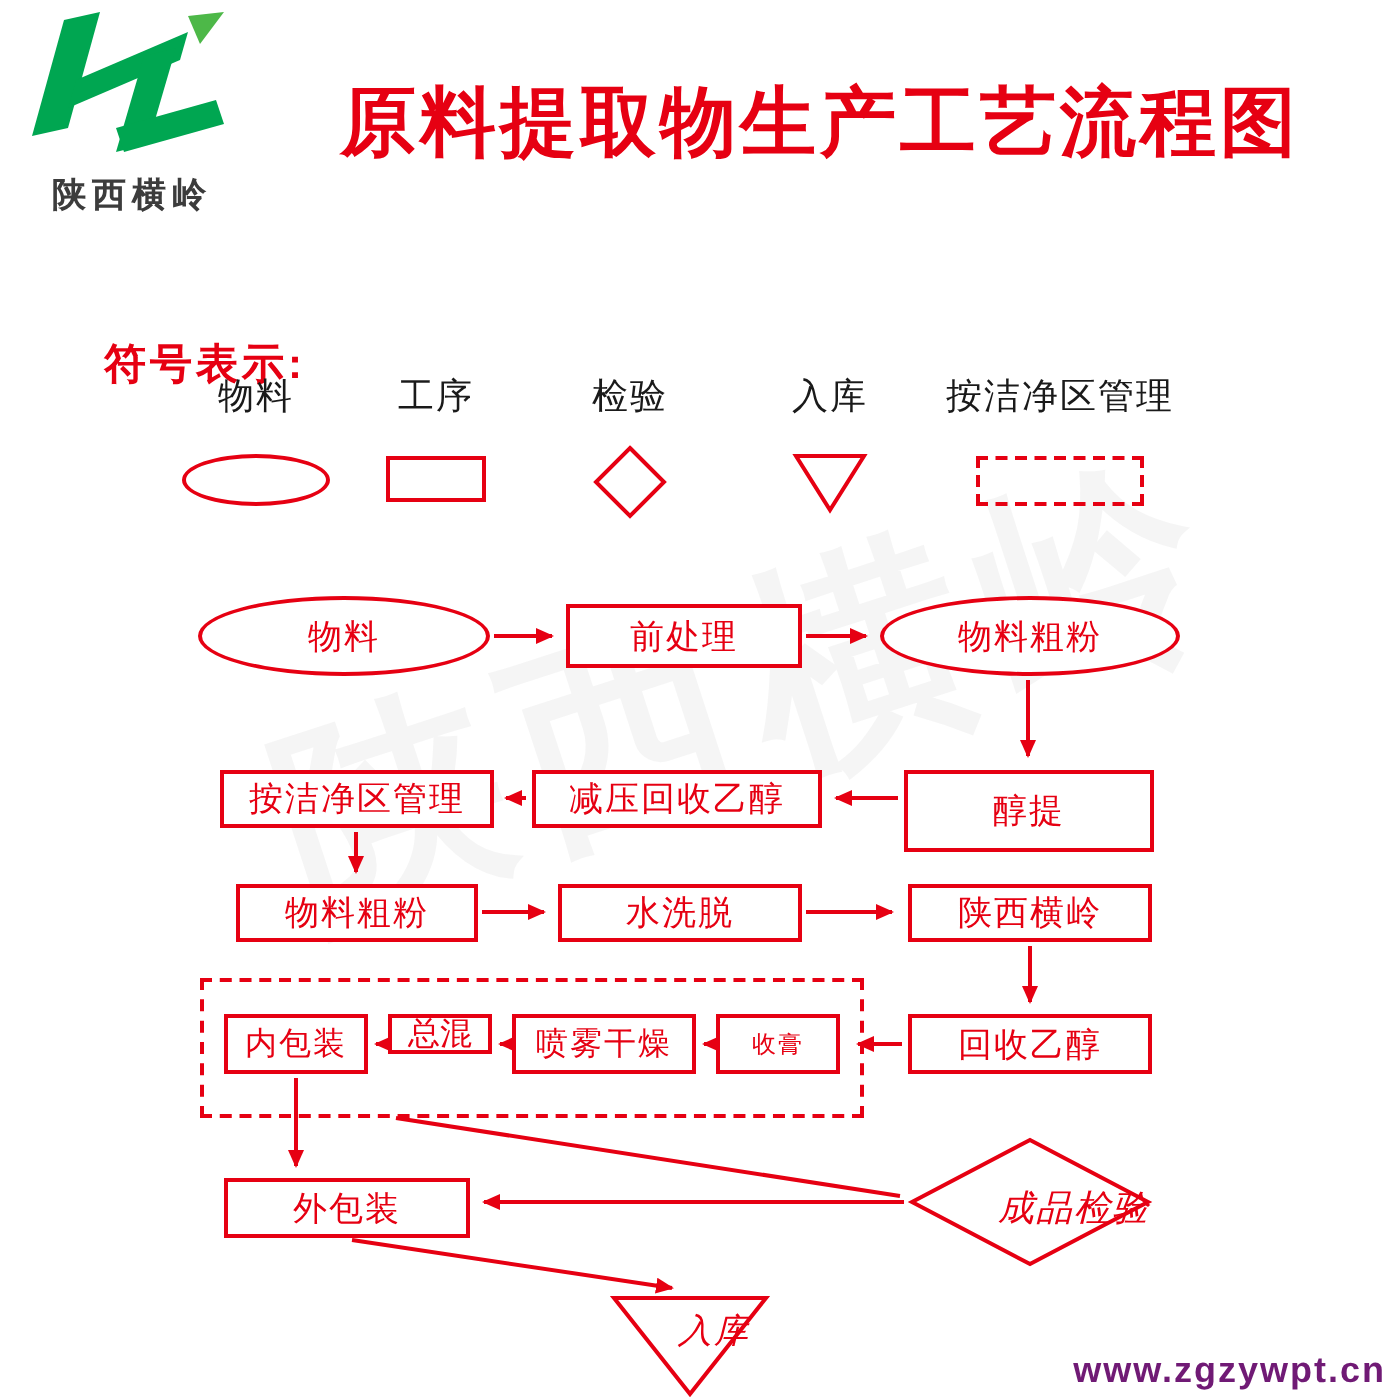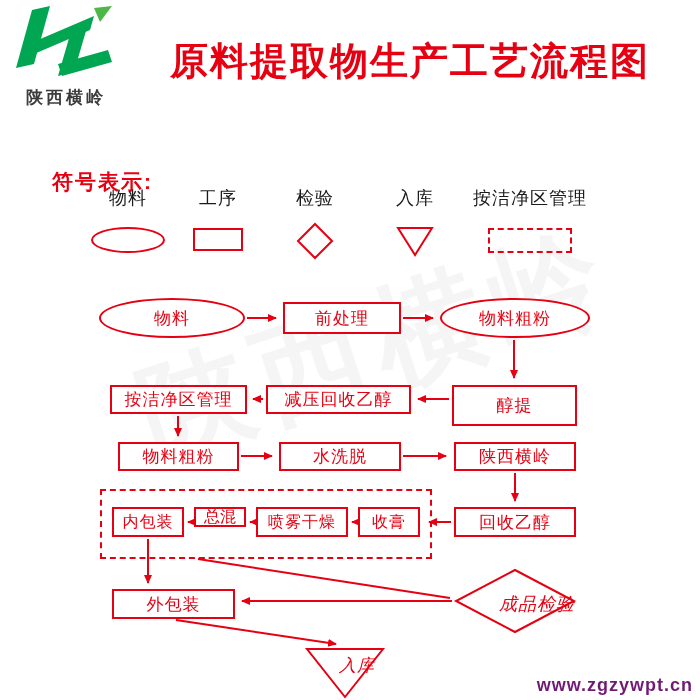--- a/index.html
+++ b/index.html
@@ -133,21 +133,21 @@
 <div class="node" style="left:266px;top:385px;width:145px;height:29px">减压回收乙醇</div>
 <div class="node" style="left:452px;top:385px;width:125px;height:41px">醇提</div>
 
 <div class="node" style="left:118px;top:442px;width:121px;height:29px">物料粗粉</div>
 <div class="node" style="left:279px;top:442px;width:122px;height:29px">水洗脱</div>
 <div class="node" style="left:454px;top:442px;width:122px;height:29px">陕西横岭</div>
 
 <div class="node" style="left:112px;top:507px;width:72px;height:30px;font-size:16px">内包装</div>
 <div class="node" style="left:194px;top:507px;width:52px;height:20px;font-size:16px;letter-spacing:0">总混</div>
 <div class="node" style="left:256px;top:507px;width:92px;height:30px;font-size:16px">喷雾干燥</div>
-<div class="node" style="left:358px;top:507px;width:62px;height:30px;font-size:16px">收膏</div>
+<div class="node" style="left:358px;top:507px;width:62px;height:30px;font-size:12px">收膏</div>
 <div class="node" style="left:454px;top:507px;width:122px;height:30px">回收乙醇</div>
 
 <div class="node" style="left:112px;top:589px;width:123px;height:30px">外包装</div>
 
 <div class="shape-label" style="left:455px;top:592px;width:120px;font-size:18px">成品检验</div>
 <div class="shape-label" style="left:315px;top:654px;width:60px;font-size:17px">入库</div>
 
 <div class="site-watermark">www.zgzywpt.cn</div>
 
 </body></html>

